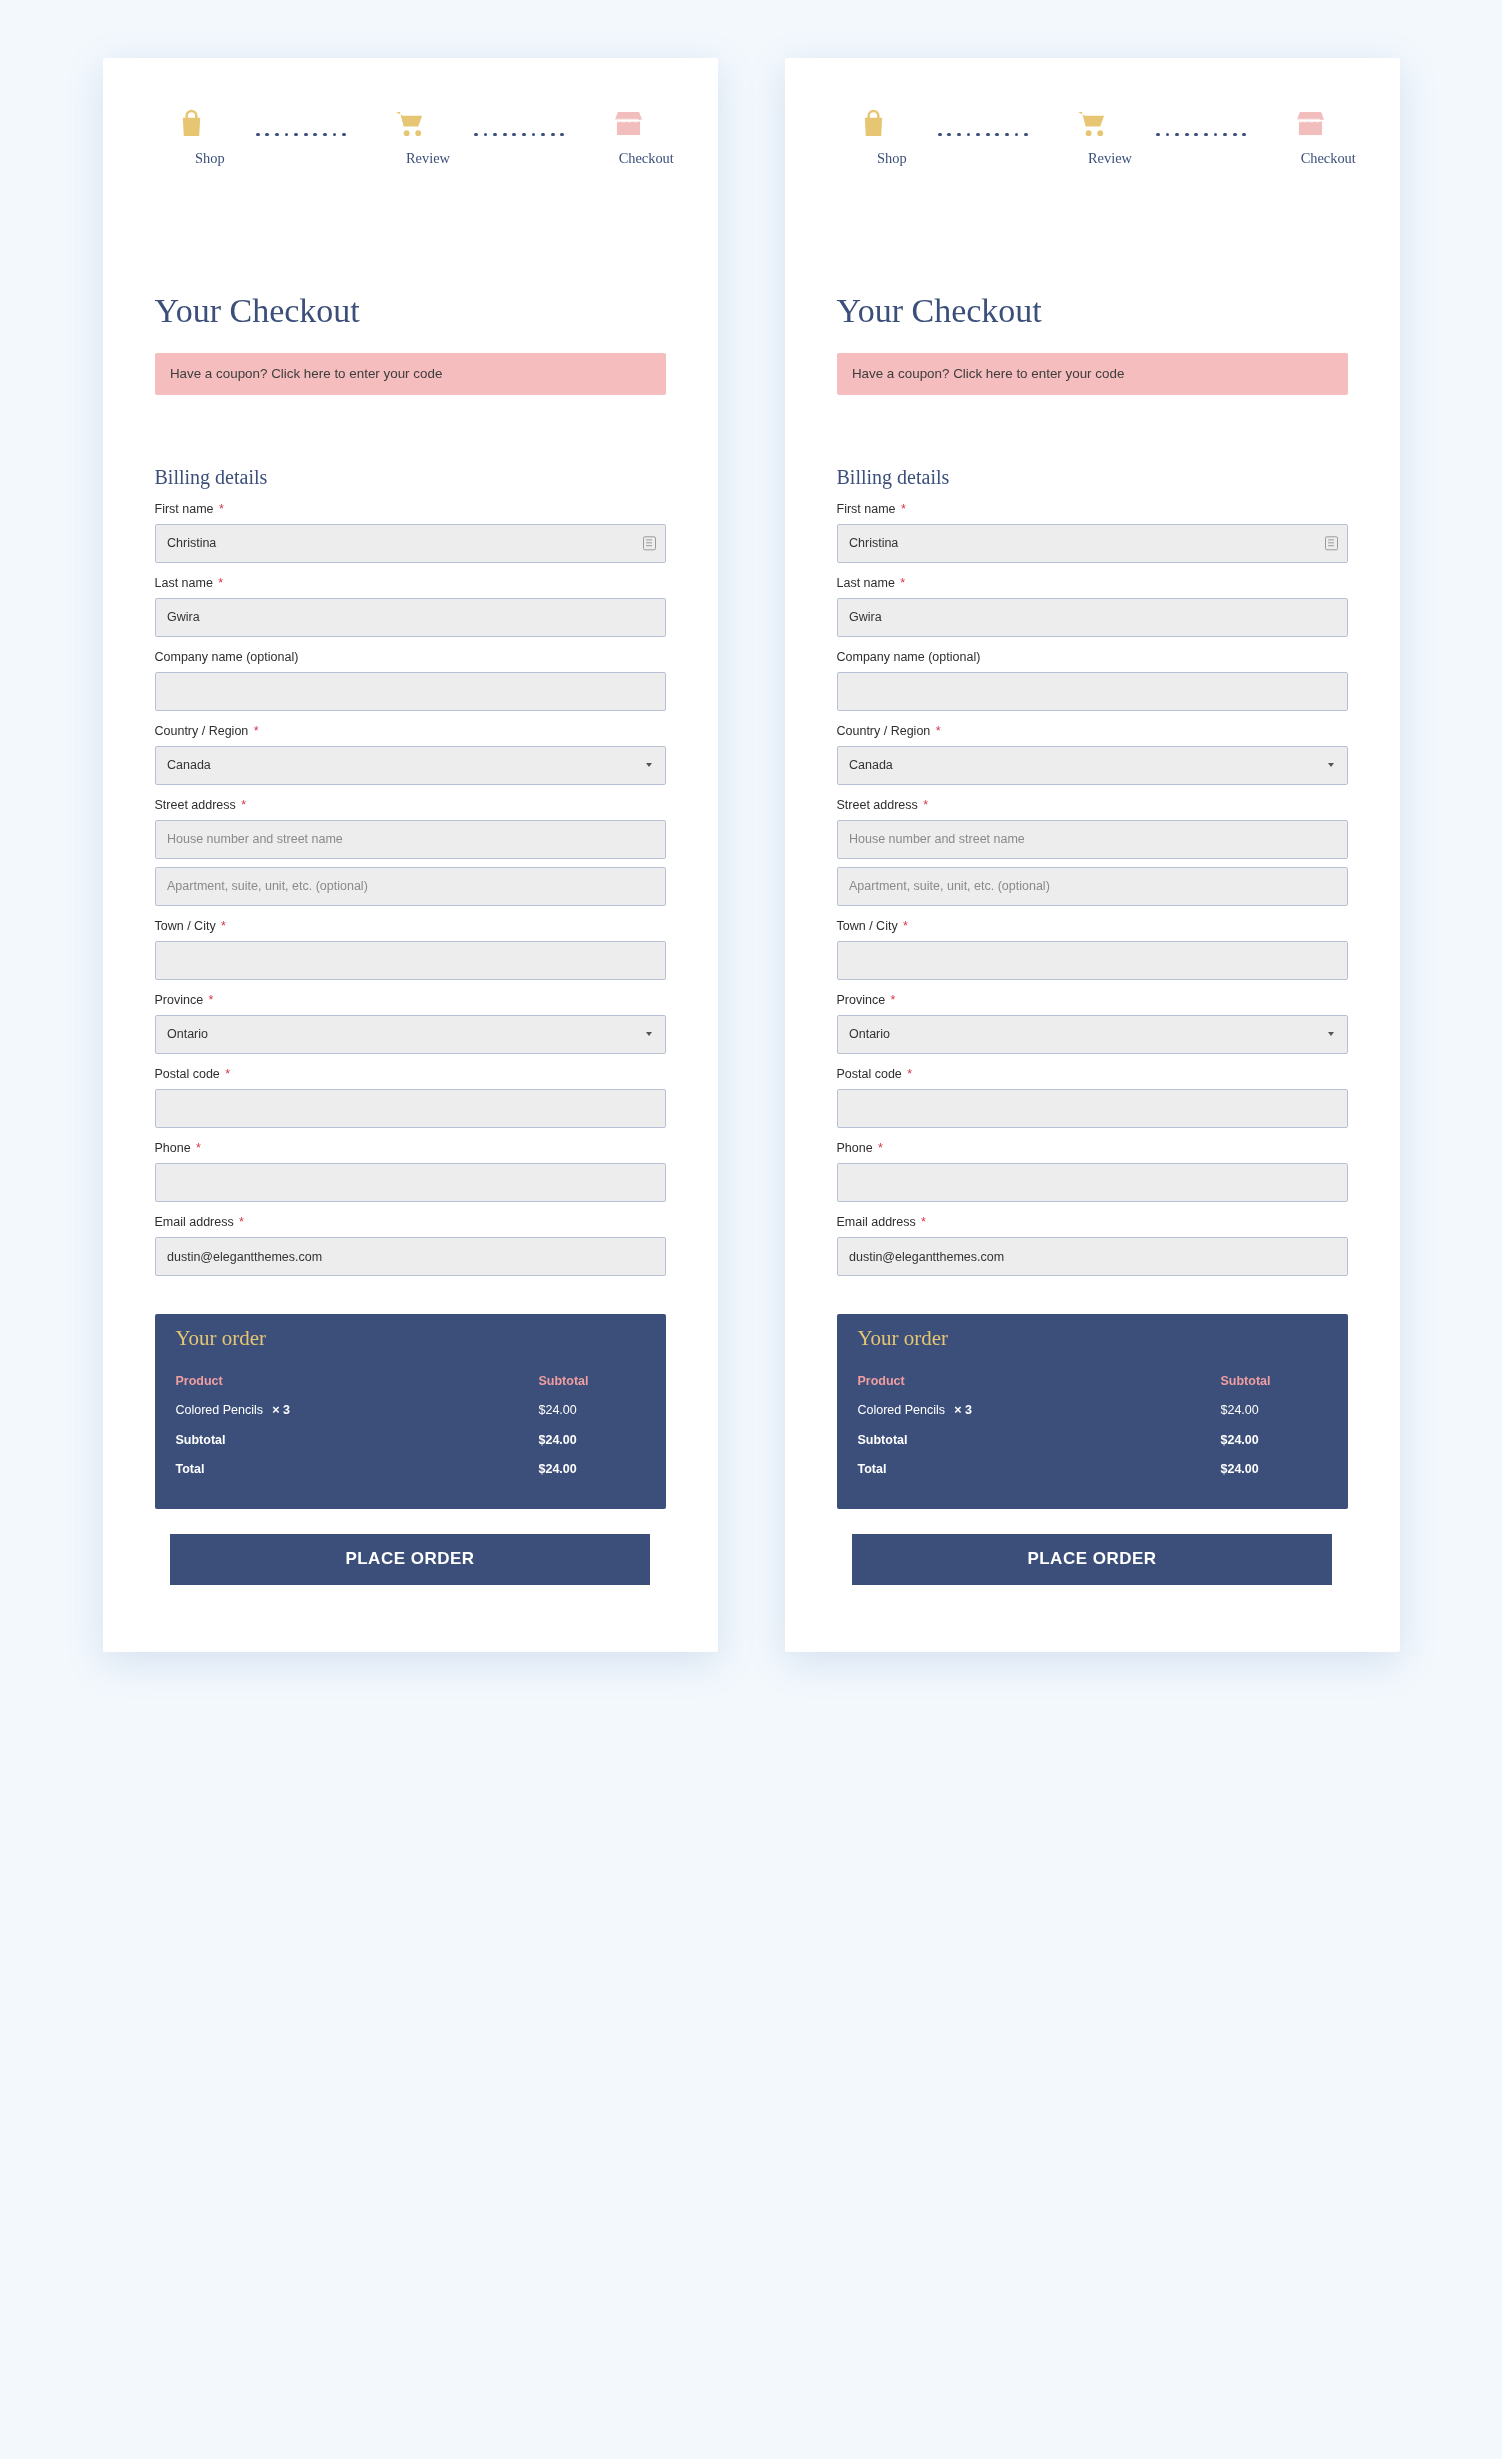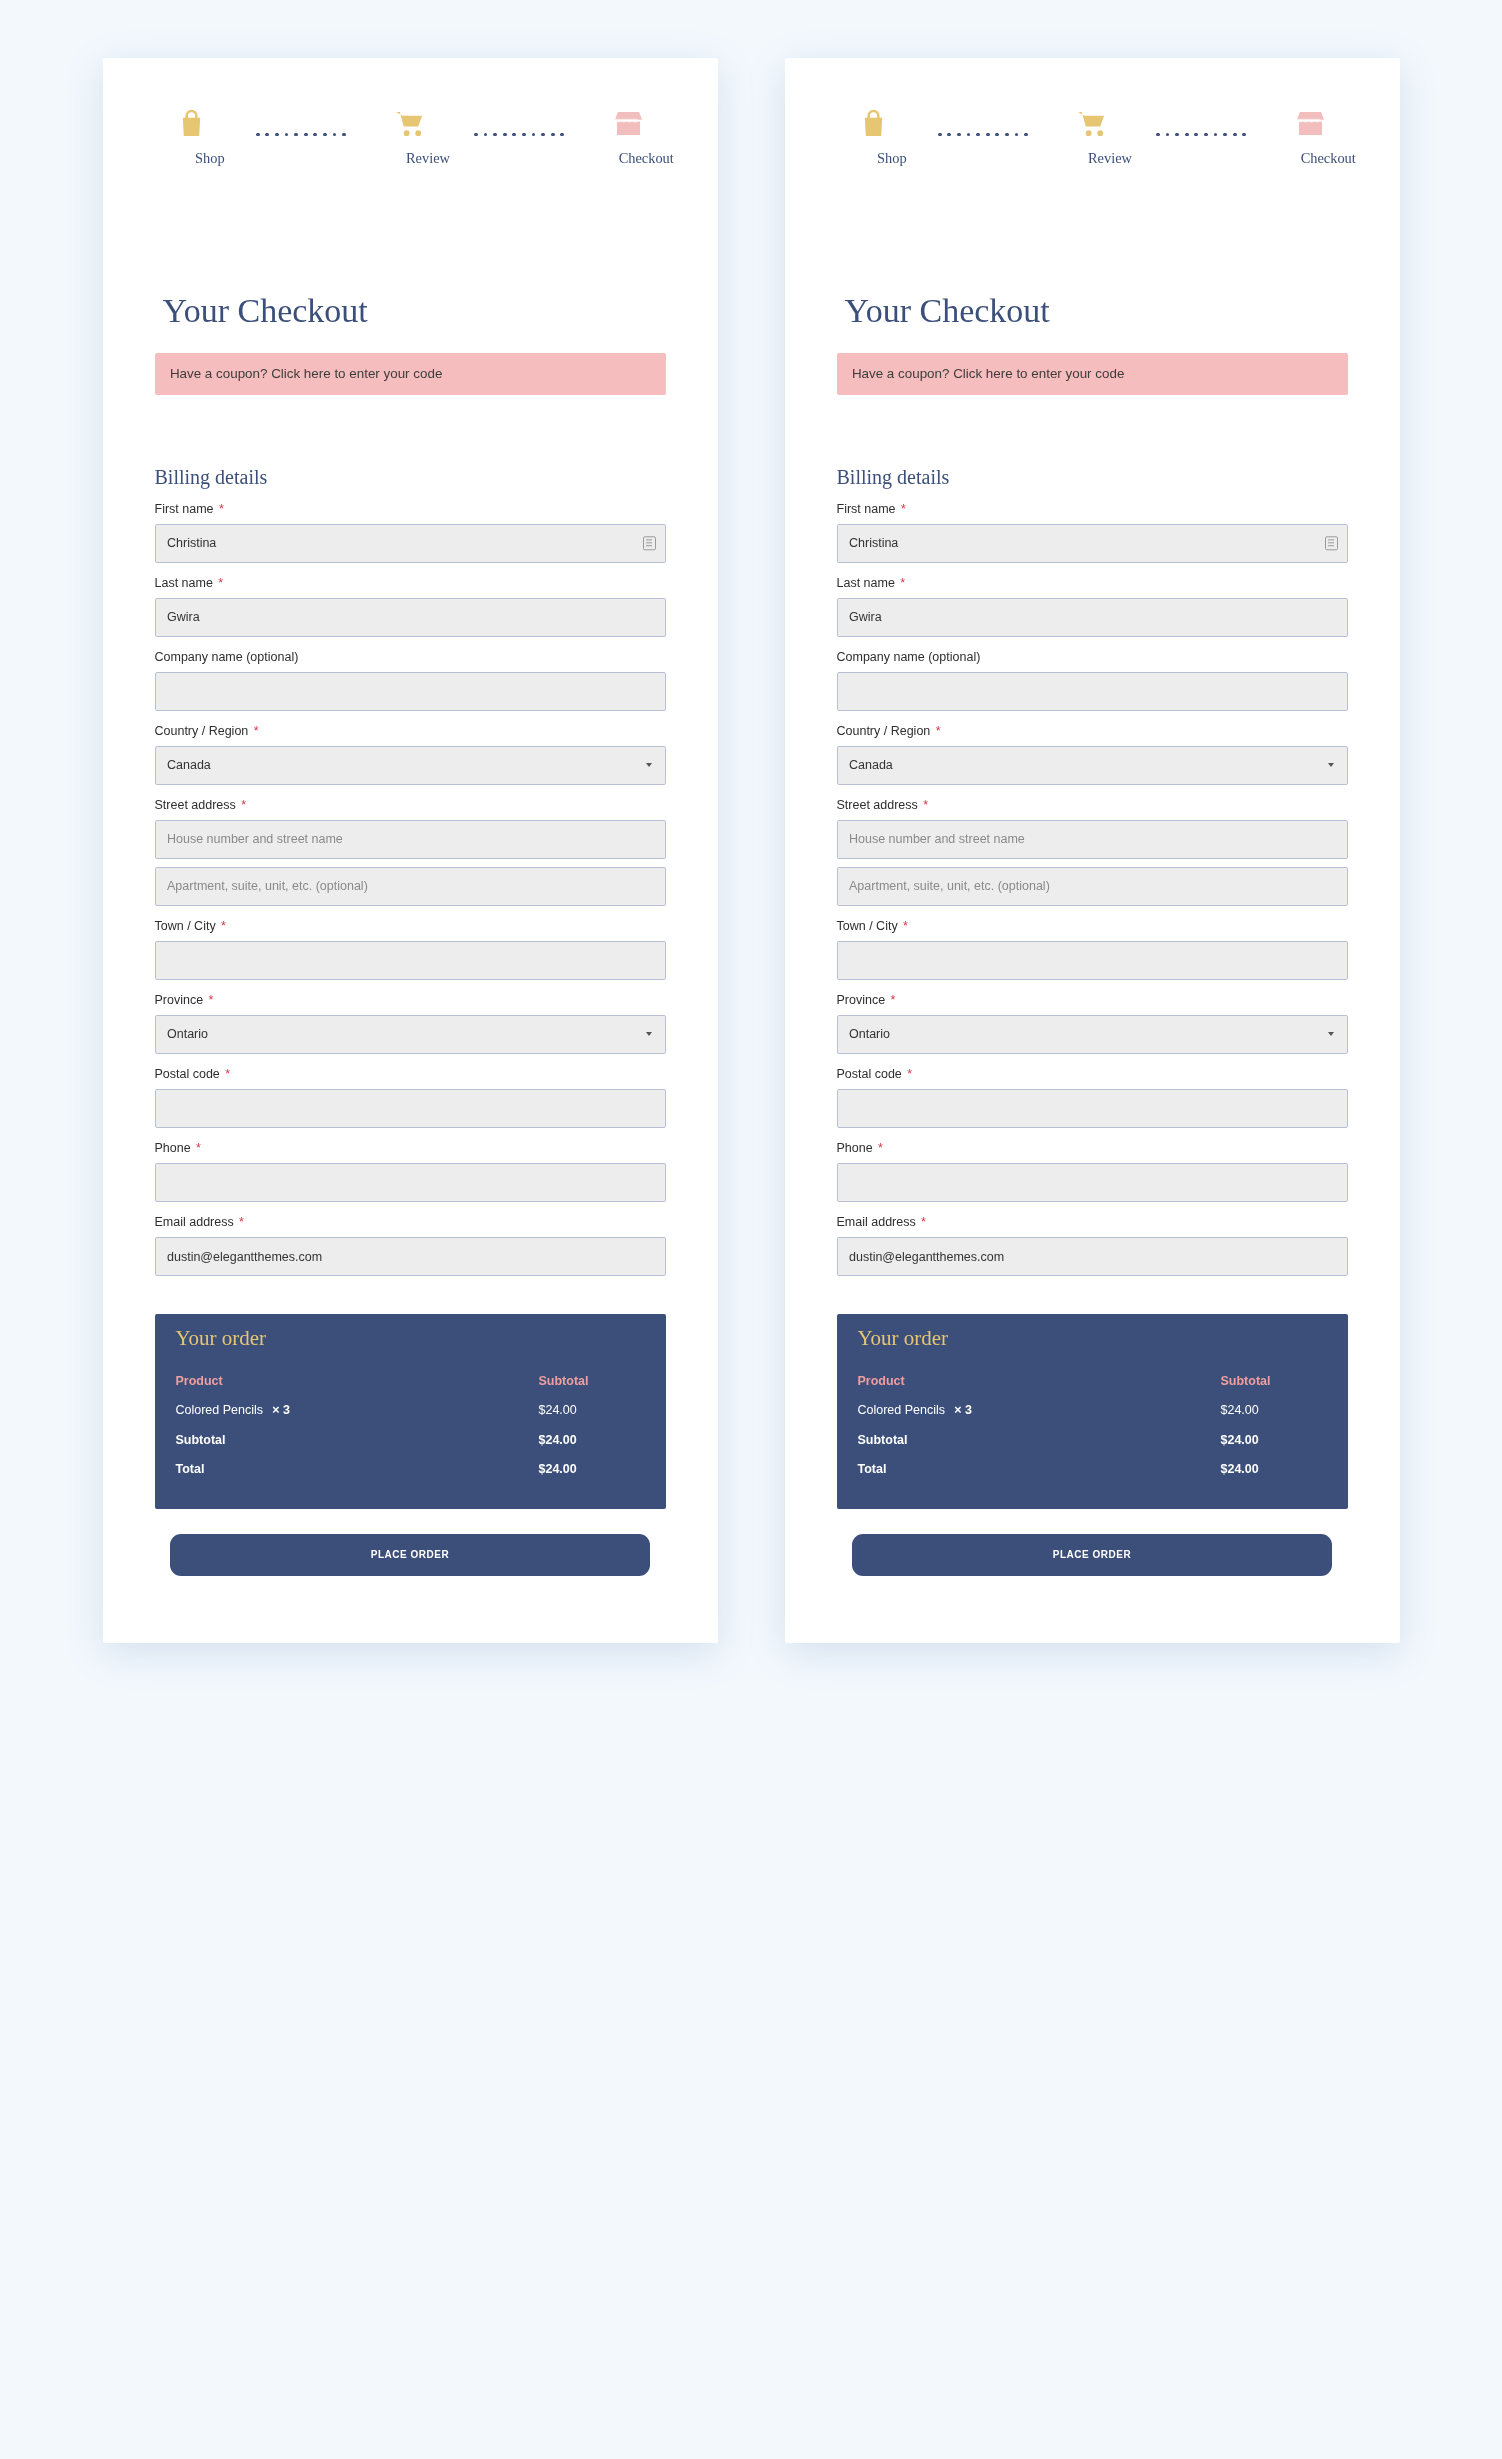--- a/index.html
+++ b/index.html
@@ -73,21 +73,21 @@
   }
   .p-dots span{
     width:3.8px; height:3.8px; border-radius:50%; background:var(--navy);
   }
 
   h1.page-title{
     font-family:var(--heading-serif);
     color:var(--navy);
     font-weight:500;
     font-size:34px;
-    margin:115px 8px 23px;
+    margin:115px 0 23px;
   }
   .coupon{
     background:var(--salmon);
     color:#3d3d3d;
     font-size:13.4px;
     padding:13.4px 15.4px;
     border-radius:1.9px;
   }
   .coupon a{
     color:#3d3d3d;
@@ -162,24 +162,24 @@
   .orow.sub, .orow.total{ font-weight:700; }
 
   .place-order{
     display:block;
     width:94%;
     margin:25px auto 0;
     background:var(--navy);
     color:#fff;
     border:none;
     padding:15.4px 9.6px;
-    font-size:10px;
+    font-size:17px;
     font-weight:700;
     letter-spacing:0.5px;
-    border-radius:11px;
+    border-radius:0;
     cursor:pointer;
   }
 
   
   .bag-icon svg, .cart-icon svg, .store-icon svg { display:block; }
 
   
   .with-end-icon{ position:relative; }
   .end-icon{
     position:absolute;

